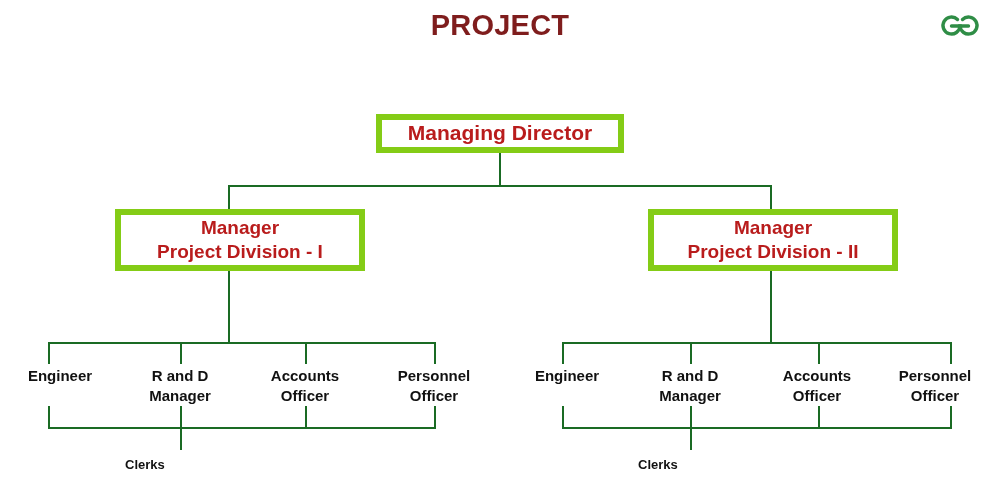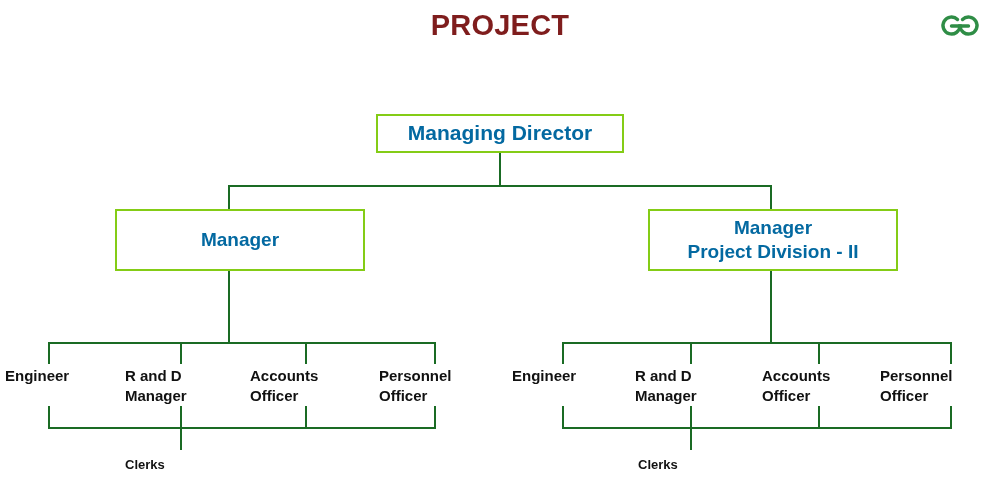--- a/index.html
+++ b/index.html
@@ -40,23 +40,23 @@
     position: absolute;
     right: 12px;
     top: 8px;
     width: 56px;
     height: 36px;
   }
   
   .node-box {
     position: absolute;
     box-sizing: border-box;
-    border: 2px solid #84cc16;
+    border: 6px solid #84cc16;
     background: #ffffff;
-    color: #0369a1;
+    color: #b91c1c;
     font-weight: bold;
     display: flex;
     flex-direction: column;
     align-items: center;
     justify-content: center;
     line-height: 1.25;
     text-align: center;
   }
   .node-box .ln { display: block; }
   #md-box {
@@ -76,20 +76,21 @@
   #mgr2-box {
     left: 648px;
     top: 209px;
     width: 250px;
     height: 62px;
     font-size: 19px;
   }
   
   .leaf-label {
     position: absolute;
+    text-align: center;
     color: #111111;
     font-weight: bold;
     font-size: 15px;
     line-height: 1.3;
     box-sizing: border-box;
   }
   .leaf-label .ln { display: block; }
   .clerk-label {
     position: absolute;
     text-align: left;
@@ -129,20 +130,21 @@
 
   <div class="line-v" style="left:499px; top:153px; height:33px;"></div>
 
   <div class="line-h" style="left:228px; top:185px; width:544px;"></div>
 
   <div class="line-v" style="left:228px; top:185px; height:25px;"></div>
   <div class="line-v" style="left:770px; top:185px; height:25px;"></div>
 
   <div class="node-box" id="mgr1-box">
     <span class="ln">Manager</span>
+    <span class="ln">Project Division - I</span>
   </div>
   <div class="node-box" id="mgr2-box">
     <span class="ln">Manager</span>
     <span class="ln">Project Division - II</span>
   </div>
 
   <div class="line-v" style="left:228px; top:271px; height:73px;"></div>
   <div class="line-h" style="left:48px; top:342px; width:388px;"></div>
   <div class="line-v" style="left:48px;  top:342px; height:22px;"></div>
   <div class="line-v" style="left:180px; top:342px; height:22px;"></div>

